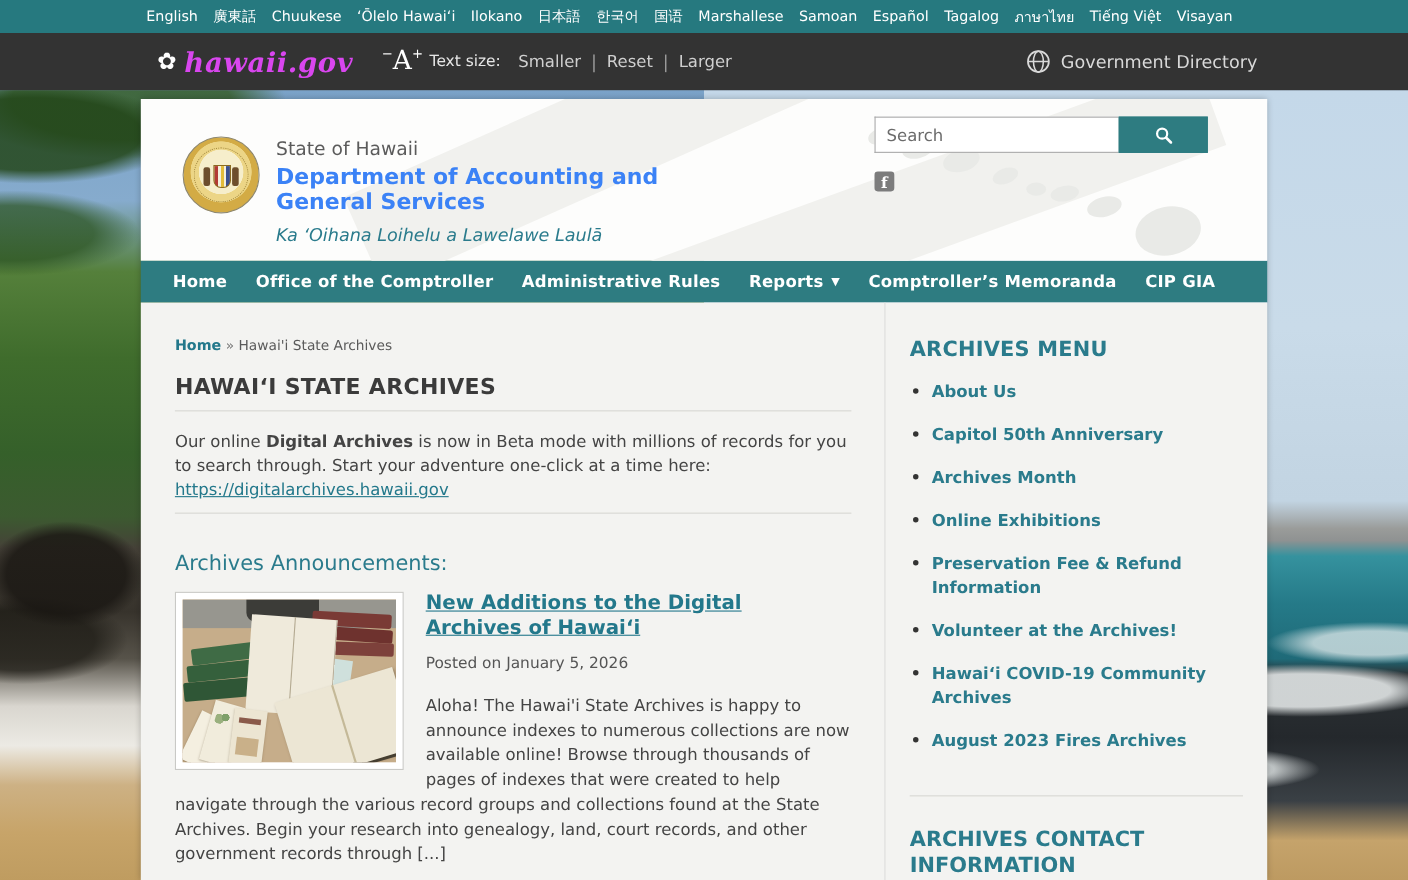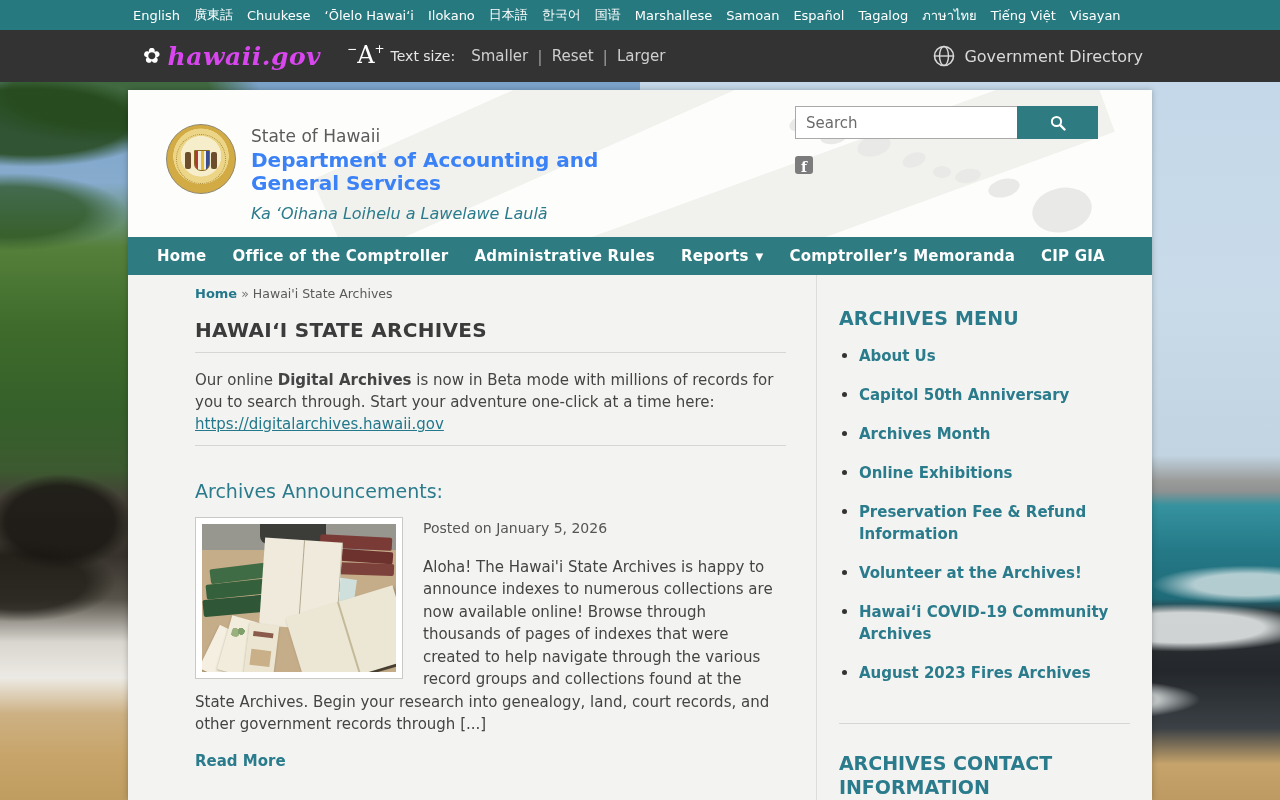--- a/index.html
+++ b/index.html
@@ -136,21 +136,21 @@
     height: 38px; background: #2e7c81; display: flex; align-items: stretch; padding-left: 16px;
   }
   .main-nav a {
     color: #ffffff; font-size: 15px; font-weight: bold; text-decoration: none;
     display: flex; align-items: center; padding: 0 13px; cursor: pointer; letter-spacing: .2px;
   }
   .main-nav a .caret { font-size: 10px; margin-left: 7px; }
 
   
   .content { flex: 1; display: flex; background: #f3f3f1; min-height: 0; }
-  .main-col { width: 676px; padding: 11px 30px 0 31px; margin-left: 36px; }
+  .main-col { width: 676px; padding: 31px 30px 0 31px; }
   .crumbs { font-size: 12.5px; color: #5a5a5a; }
   .crumbs a { color: #23788b; font-weight: bold; text-decoration: none; font-size: 13px; cursor: pointer; }
   .crumbs .sep { margin: 0 4px; color: #777; }
   h1.page-title { margin-top: 17px; font-size: 20px; color: #3b3b3b; letter-spacing: .3px; }
   .rule { border: none; border-top: 1px solid #d6d6d3; margin-top: 10px; }
   .intro { margin-top: 16px; font-size: 15px; color: #444444; line-height: 22px; }
   .intro a { color: #23788b; text-decoration: underline; cursor: pointer; }
   .announce-h { margin-top: 34px; font-size: 19px; font-weight: normal; color: #2a7b8c; }
   .article { margin-top: 15px; font-size: 15px; color: #444444; line-height: 22.5px; }
   .thumb {
@@ -347,20 +347,21 @@
               <div class="ta-rb3"></div>
             <div class="ta-blue"></div>
             <div class="ta-ledger ruled"></div>
             <div class="ta-cover"></div>
             <div class="ta-book2 ruled"></div>
             <div class="ta-bm1"></div>
               <div class="ta-bm2"></div>
               <div class="ta-bm3"></div>
           </div>
         </div>
+        <a class="art-title">New Additions to the Digital Archives of Hawaiʻi</a>
         <div class="art-posted">Posted on January 5, 2026</div>
         <p class="art-excerpt">Aloha! The Hawai'i State Archives is happy to announce indexes to numerous collections are now available online! Browse through thousands of pages of indexes that were created to help navigate through the various record groups and collections found at the State Archives. Begin your research into genealogy, land, court records, and other government records through [...]</p>
         <a class="read-more">Read More</a>
       </div>
     </div>
 
     <div class="sidebar">
       <div class="sb-h">ARCHIVES MENU</div>
       <ul class="sb-list">
         <li><a>About Us</a></li>

